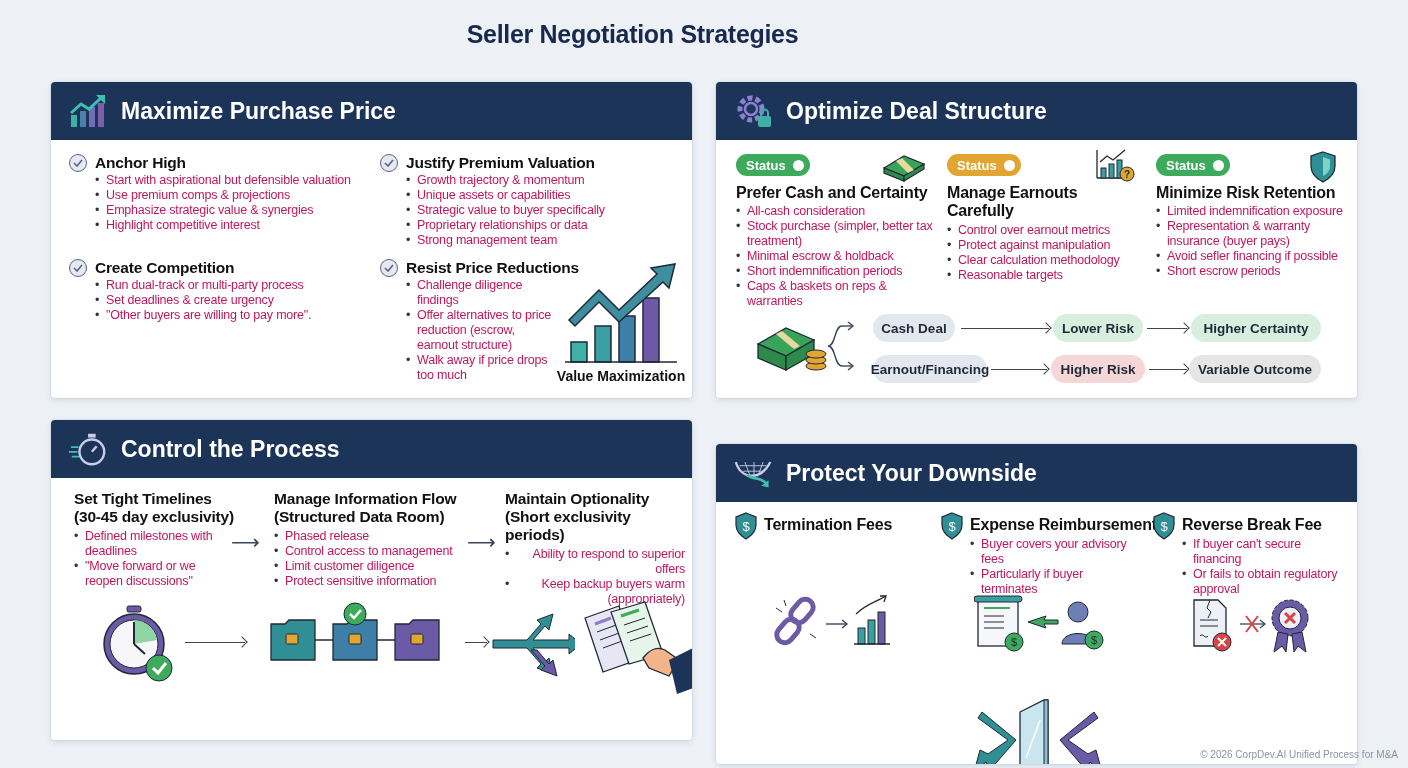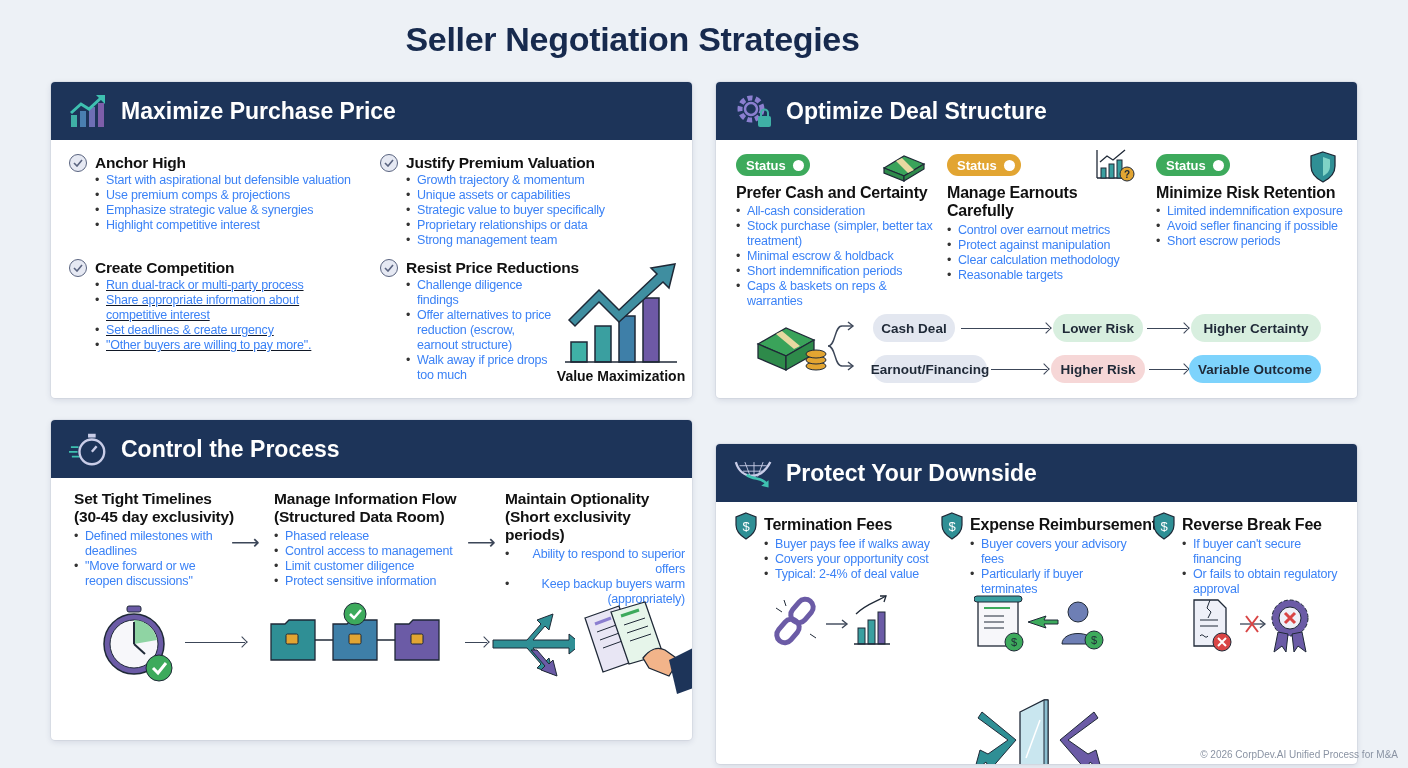--- a/index.html
+++ b/index.html
@@ -5,39 +5,39 @@
   * { box-sizing: border-box; margin: 0; padding: 0; }
   html, body { width: 1408px; height: 768px; overflow: hidden; }
   body {
     background: #edf1f6;
     font-family: "Liberation Sans", sans-serif;
     color: #111827;
     position: relative;
   }
   .page-title {
     position: absolute; left: 0; top: 20px; width: 1265px;
-    text-align: center; font-size: 34px; font-weight: bold;
+    text-align: center; font-size: 25px; font-weight: bold;
     color: #172a4e; letter-spacing: -0.3px;
   }
   .card {
     position: absolute; background: #ffffff; border-radius: 4px;
     box-shadow: 0 2px 6px rgba(30,45,80,0.12), 0 0 0 1px rgba(30,45,80,0.05);
     overflow: hidden;
   }
   .card-header {
     height: 58px; background: #1d3459; display: flex; align-items: center;
     padding-left: 18px; color: #fff; font-size: 23px; font-weight: bold;
   }
   .card-header .hicon { width: 40px; height: 40px; margin-right: 12px; display: flex; align-items: center; justify-content: center; }
   .card-body { position: relative; }
 
   .block-title { font-size: 15.5px; font-weight: bold; color: #111; line-height: 18px; letter-spacing: -0.2px; }
   ul.bullets { list-style: none; }
   ul.bullets li {
-    font-size: 12.5px; line-height: 15px; color: #3b82f6; position: relative; padding-left: 11px; letter-spacing: -0.2px;
+    font-size: 12.5px; line-height: 15px; color: #be185d; position: relative; padding-left: 11px; letter-spacing: -0.2px;
   }
   ul.bullets li::before { content: "•"; position: absolute; left: 0; top: 0; color: #333; }
 
   .check { width: 18px; height: 18px; border-radius: 50%; border: 1.6px solid #5a6480; background: #e6e9f3; display: inline-flex; align-items: center; justify-content: center; position: absolute; }
 
   .status-pill {
     display: inline-flex; align-items: center; height: 22px; border-radius: 11px; padding: 0 6px 0 10px;
     color: #fff; font-size: 13px; font-weight: bold;
   }
   .status-pill .dot { width: 11px; height: 11px; background: #fff; border-radius: 50%; margin-left: 7px; }
@@ -102,23 +102,22 @@
       </ul>
     </div>
 
     <div style="position:absolute; left:18px; top:119px; width:270px;">
       <span class="check" style="left:0; top:0;">
         <svg width="10" height="8" viewBox="0 0 10 8">
             <polyline points="1,4 4,7 9,1" fill="none" stroke="#5a6480" stroke-width="1.6"></polyline>
           </svg>
       </span>
       <div class="block-title" style="margin-left:26px;">Create Competition</div>
-      <ul class="bullets" style="margin-left:26px; margin-top:1px; width:232px;text-decoration:underline;">
+      <ul class="bullets" style="margin-left:26px; margin-top:1px; width:232px;">
         <li>Run dual-track or multi-party process</li>
-        <li>Share appropriate information about competitive interest</li>
         <li>Set deadlines &amp; create urgency</li>
         <li>"Other buyers are willing to pay more".</li>
       </ul>
     </div>
 
     <div style="position:absolute; left:329px; top:119px; width:200px;">
       <span class="check" style="left:0; top:0;">
         <svg width="10" height="8" viewBox="0 0 10 8">
             <polyline points="1,4 4,7 9,1" fill="none" stroke="#5a6480" stroke-width="1.6"></polyline>
           </svg>
@@ -207,20 +206,21 @@
         <span>Status</span>
           <span class="dot"></span>
       </span>
       <svg style="position:absolute; left:152px; top:-4px;" width="30" height="34" viewBox="0 0 30 34">
         <path d="M15 2 L27 6 V16 C27 24 21 29 15 32 C9 29 3 24 3 16 V6 Z" fill="#2f8f95" stroke="#1f2937" stroke-width="1.3"></path>
         <path d="M15 7 L22 9.5 V16 C22 21 19 24 15 26 Z" fill="#7fd3c6"></path>
       </svg>
       <div class="block-title" style="margin-top:8px; font-size:16px;">Minimize Risk Retention</div>
       <ul class="bullets" style="margin-top:2px;">
         <li>Limited indemnification exposure</li>
+        <li>Representation &amp; warranty insurance (buyer pays)</li>
         <li>Avoid sefler financing if possible</li>
         <li>Short escrow periods</li>
       </ul>
     </div>
 
     <svg style="position:absolute; left:40px; top:176px;" width="118" height="60" viewBox="0 0 118 60">
       <polygon points="2,28 30,12 58,24 30,40" fill="#3aa35a" stroke="#1f2937" stroke-width="1.3"></polygon>
       <polygon points="2,28 30,40 30,54 2,42" fill="#2e8a4a" stroke="#1f2937" stroke-width="1.3"></polygon>
       <polygon points="30,40 58,24 58,38 30,54" fill="#2e8a4a" stroke="#1f2937" stroke-width="1.3"></polygon>
       <polygon points="20,18 26,15 44,30 38,33" fill="#e8d9a0"></polygon>
@@ -237,21 +237,21 @@
     <div class="flow-pill" style="left:157px; top:174px; width:82px; background:#e3e7f0;">Cash Deal</div>
     <div class="flow-line" style="left:245px; top:188px; width:88px;"></div>
     <div class="flow-pill" style="left:337px; top:174px; width:90px; background:#d8efdf;">Lower Risk</div>
     <div class="flow-line" style="left:431px; top:188px; width:40px;"></div>
     <div class="flow-pill" style="left:475px; top:174px; width:130px; background:#d8efdf;">Higher Certainty</div>
 
     <div class="flow-pill" style="left:157px; top:215px; width:114px; background:#e3e7f0;">Earnout/Financing</div>
     <div class="flow-line" style="left:275px; top:229px; width:56px;"></div>
     <div class="flow-pill" style="left:335px; top:215px; width:94px; background:#f6d7d7;">Higher Risk</div>
     <div class="flow-line" style="left:433px; top:229px; width:38px;"></div>
-    <div class="flow-pill" style="left:473px; top:215px; width:132px; background:#7dd3fc;">Variable Outcome</div>
+    <div class="flow-pill" style="left:473px; top:215px; width:132px; background:#e5e5e5;">Variable Outcome</div>
   </div>
 </div>
 
 <div class="card" style="left:51px; top:420px; width:641px; height:320px;">
   <div class="card-header">
     <span class="hicon">
       <svg width="42" height="40" viewBox="0 0 42 40">
         <line x1="2" y1="18" x2="10" y2="18" stroke="#3ec0b0" stroke-width="2"></line>
         <line x1="0" y1="23" x2="9" y2="23" stroke="#3ec0b0" stroke-width="2"></line>
         <line x1="3" y1="28" x2="11" y2="28" stroke="#3ec0b0" stroke-width="2"></line>
@@ -353,25 +353,20 @@
     <span>Protect Your Downside</span>
   </div>
   <div class="card-body">
 
     <div style="position:absolute; left:18px; top:10px; width:210px;">
       <svg style="position:absolute; left:0; top:0;" width="24" height="28" viewBox="0 0 24 28">
         <path d="M12 1 L22 5 V13 C22 20 17 24 12 27 C7 24 2 20 2 13 V5 Z" fill="#2f8f95" stroke="#1f2937" stroke-width="1.2"></path>
         <text x="12" y="19" font-size="13" text-anchor="middle" fill="#fff" font-family="Liberation Sans, sans-serif">$</text>
       </svg>
       <div class="block-title" style="margin-left:30px; margin-top:4px; font-size:16px;">Termination Fees</div>
-      <ul class="bullets" style="margin-left:30px; margin-top:3px;">
-        <li>Buyer pays fee if walks away</li>
-        <li>Covers your opportunity cost</li>
-        <li>Typical: 2-4% of deal value</li>
-      </ul>
     </div>
 
     <div style="position:absolute; left:224px; top:10px; width:210px;">
       <svg style="position:absolute; left:0; top:0;" width="24" height="28" viewBox="0 0 24 28">
         <path d="M12 1 L22 5 V13 C22 20 17 24 12 27 C7 24 2 20 2 13 V5 Z" fill="#2f8f95" stroke="#1f2937" stroke-width="1.2"></path>
         <text x="12" y="19" font-size="13" text-anchor="middle" fill="#fff" font-family="Liberation Sans, sans-serif">$</text>
       </svg>
       <div class="block-title" style="margin-left:30px; margin-top:4px; font-size:16px; white-space:nowrap;">Expense Reimbursement</div>
       <ul class="bullets" style="margin-left:30px; margin-top:3px; width:172px;">
         <li>Buyer covers your advisory fees</li>

